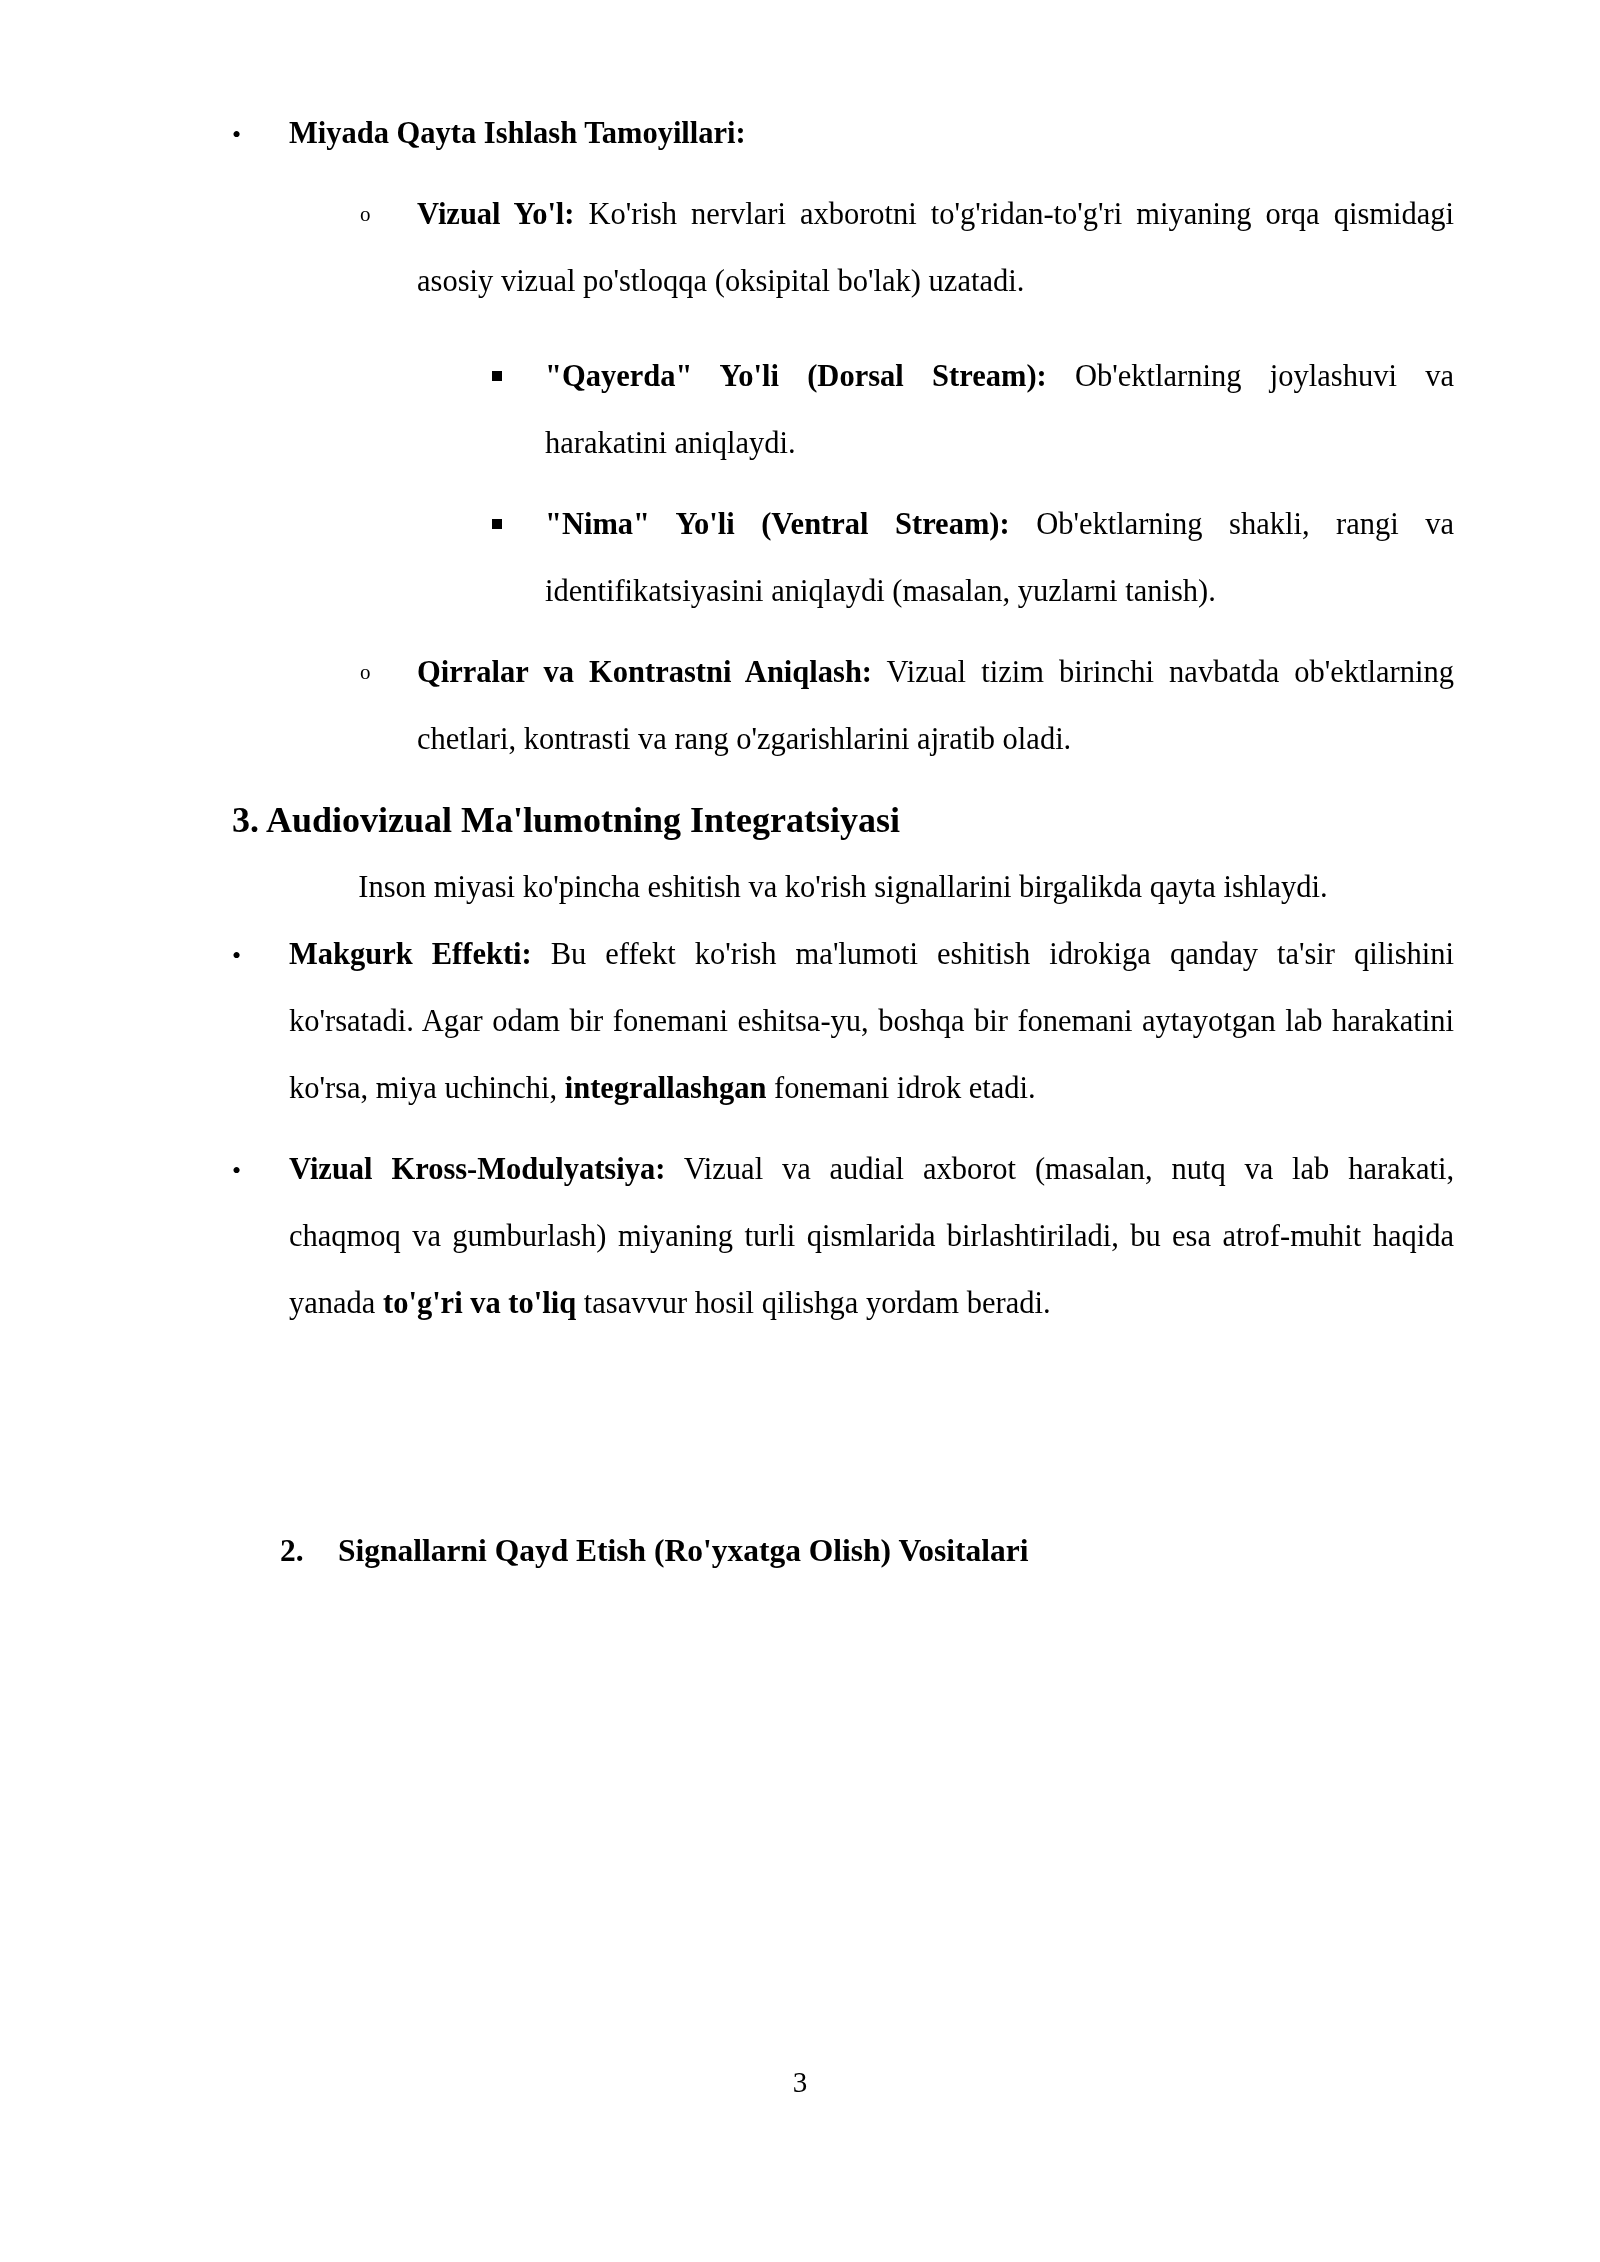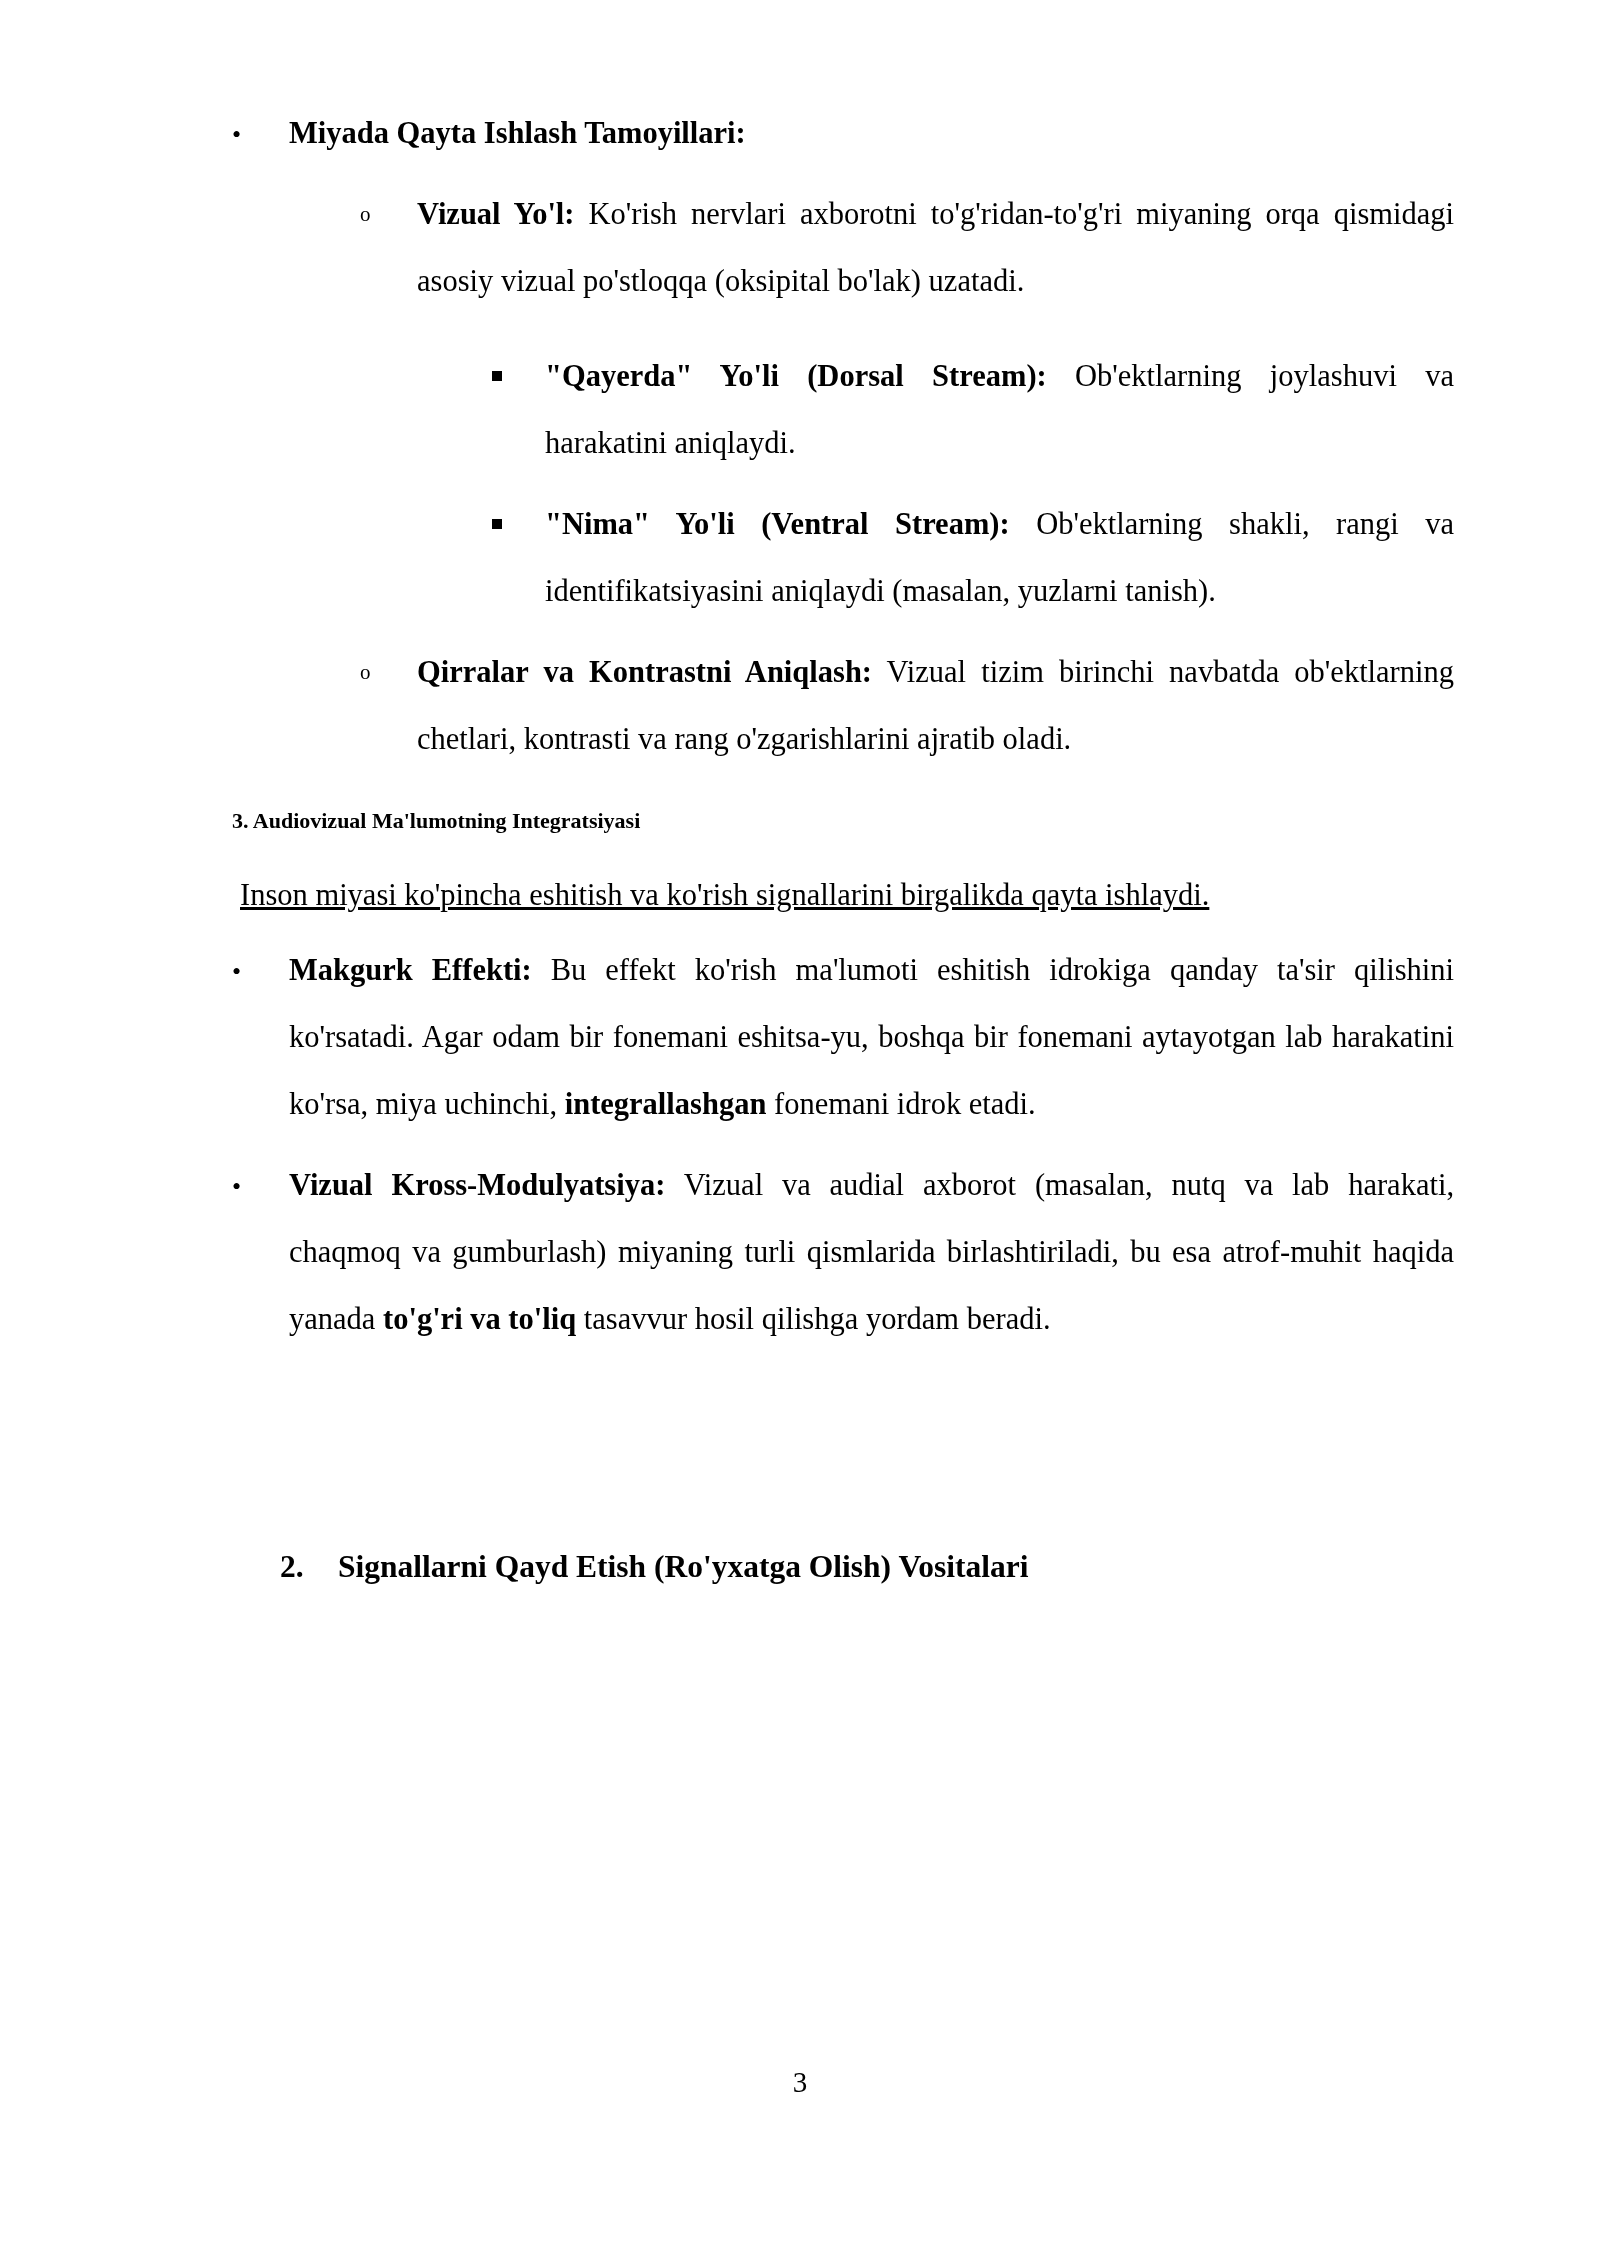--- a/index.html
+++ b/index.html
@@ -95,33 +95,32 @@
     content: "";
     display: inline-block;
     width: 10px;
     height: 10px;
     background: #000;
     vertical-align: 5px;
   }
 
   
   .h-section {
-    font-size: 22px;
+    font-size: 36px;
     line-height: 67px;
     font-weight: bold;
     margin: 0;
     text-align: left;
   }
 
   .plain-line {
     font-size: 30.5px;
     line-height: 67px;
-    margin: 8px;
-    text-align: left;
-    text-decoration: underline;
+    margin: 0;
+    text-align: center;
   }
 
   .spacer-sm { height: 14px; }
   .spacer-md { height: 34px; }
   .spacer-lg { height: 150px; }
 
   
   .numbered-heading {
     position: relative;
     margin: 0 0 0 48px;

